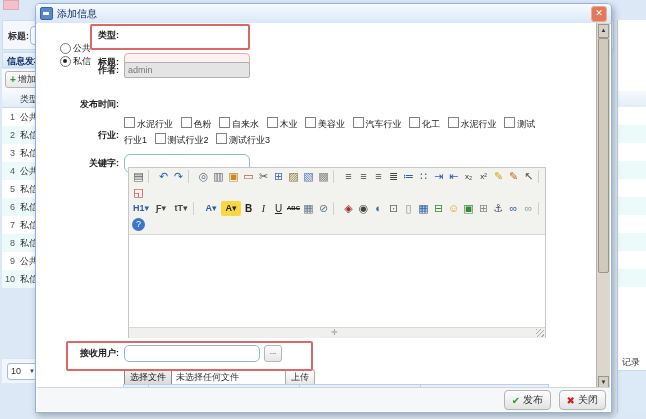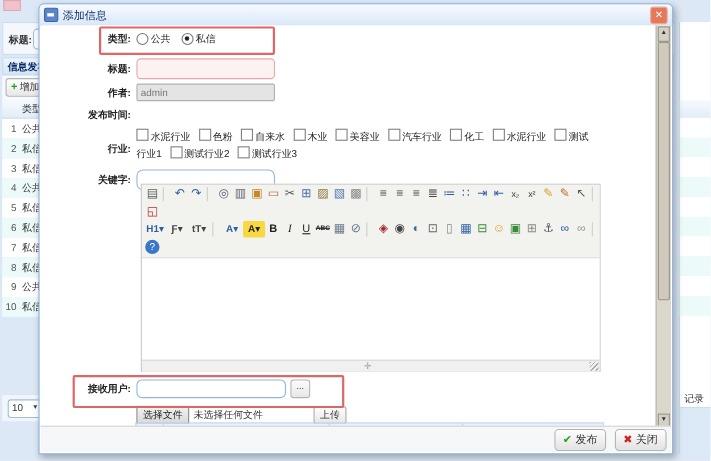--- a/index.html
+++ b/index.html
@@ -197,38 +197,38 @@
       <span class="m-ticon"></span>
       <span class="m-ttext">添加信息</span>
       <span class="m-close">✕</span>
     </div>
 
     <div class="m-body">
 
       <div class="redbox" style="left:53px;top:1px;width:156px;height:22px;"></div>
       <div class="redbox" style="left:29px;top:318px;width:243px;height:26px;"></div>
 
-      <div class="frow" style="top:6px;">
+      <div class="frow" style="top:6px;flex-direction:column;">
         <span class="flabel">类型:</span>
         <span class="ropt">
             <span class="radio"></span>
             <span>公共</span>
           </span>
         <span class="ropt">
             <span class="radio checked"></span>
             <span>私信</span>
           </span>
       </div>
 
       <div class="frow" style="top:30px;">
         <span class="flabel">标题:</span>
         <input class="in-required" value="" style="">
       </div>
 
-      <div class="frow" style="top:53px;">
+      <div class="frow" style="top:39px;">
         <span class="flabel">作者:</span>
         <input class="in-disabled" disabled="" value="admin" style="">
       </div>
 
       <div class="frow" style="top:75px;">
         <span class="flabel">发布时间:</span>
       </div>
 
       <div class="frow" style="top:93px;align-items:center;">
         <span class="flabel" style="margin-top:7px;">行业:</span>

